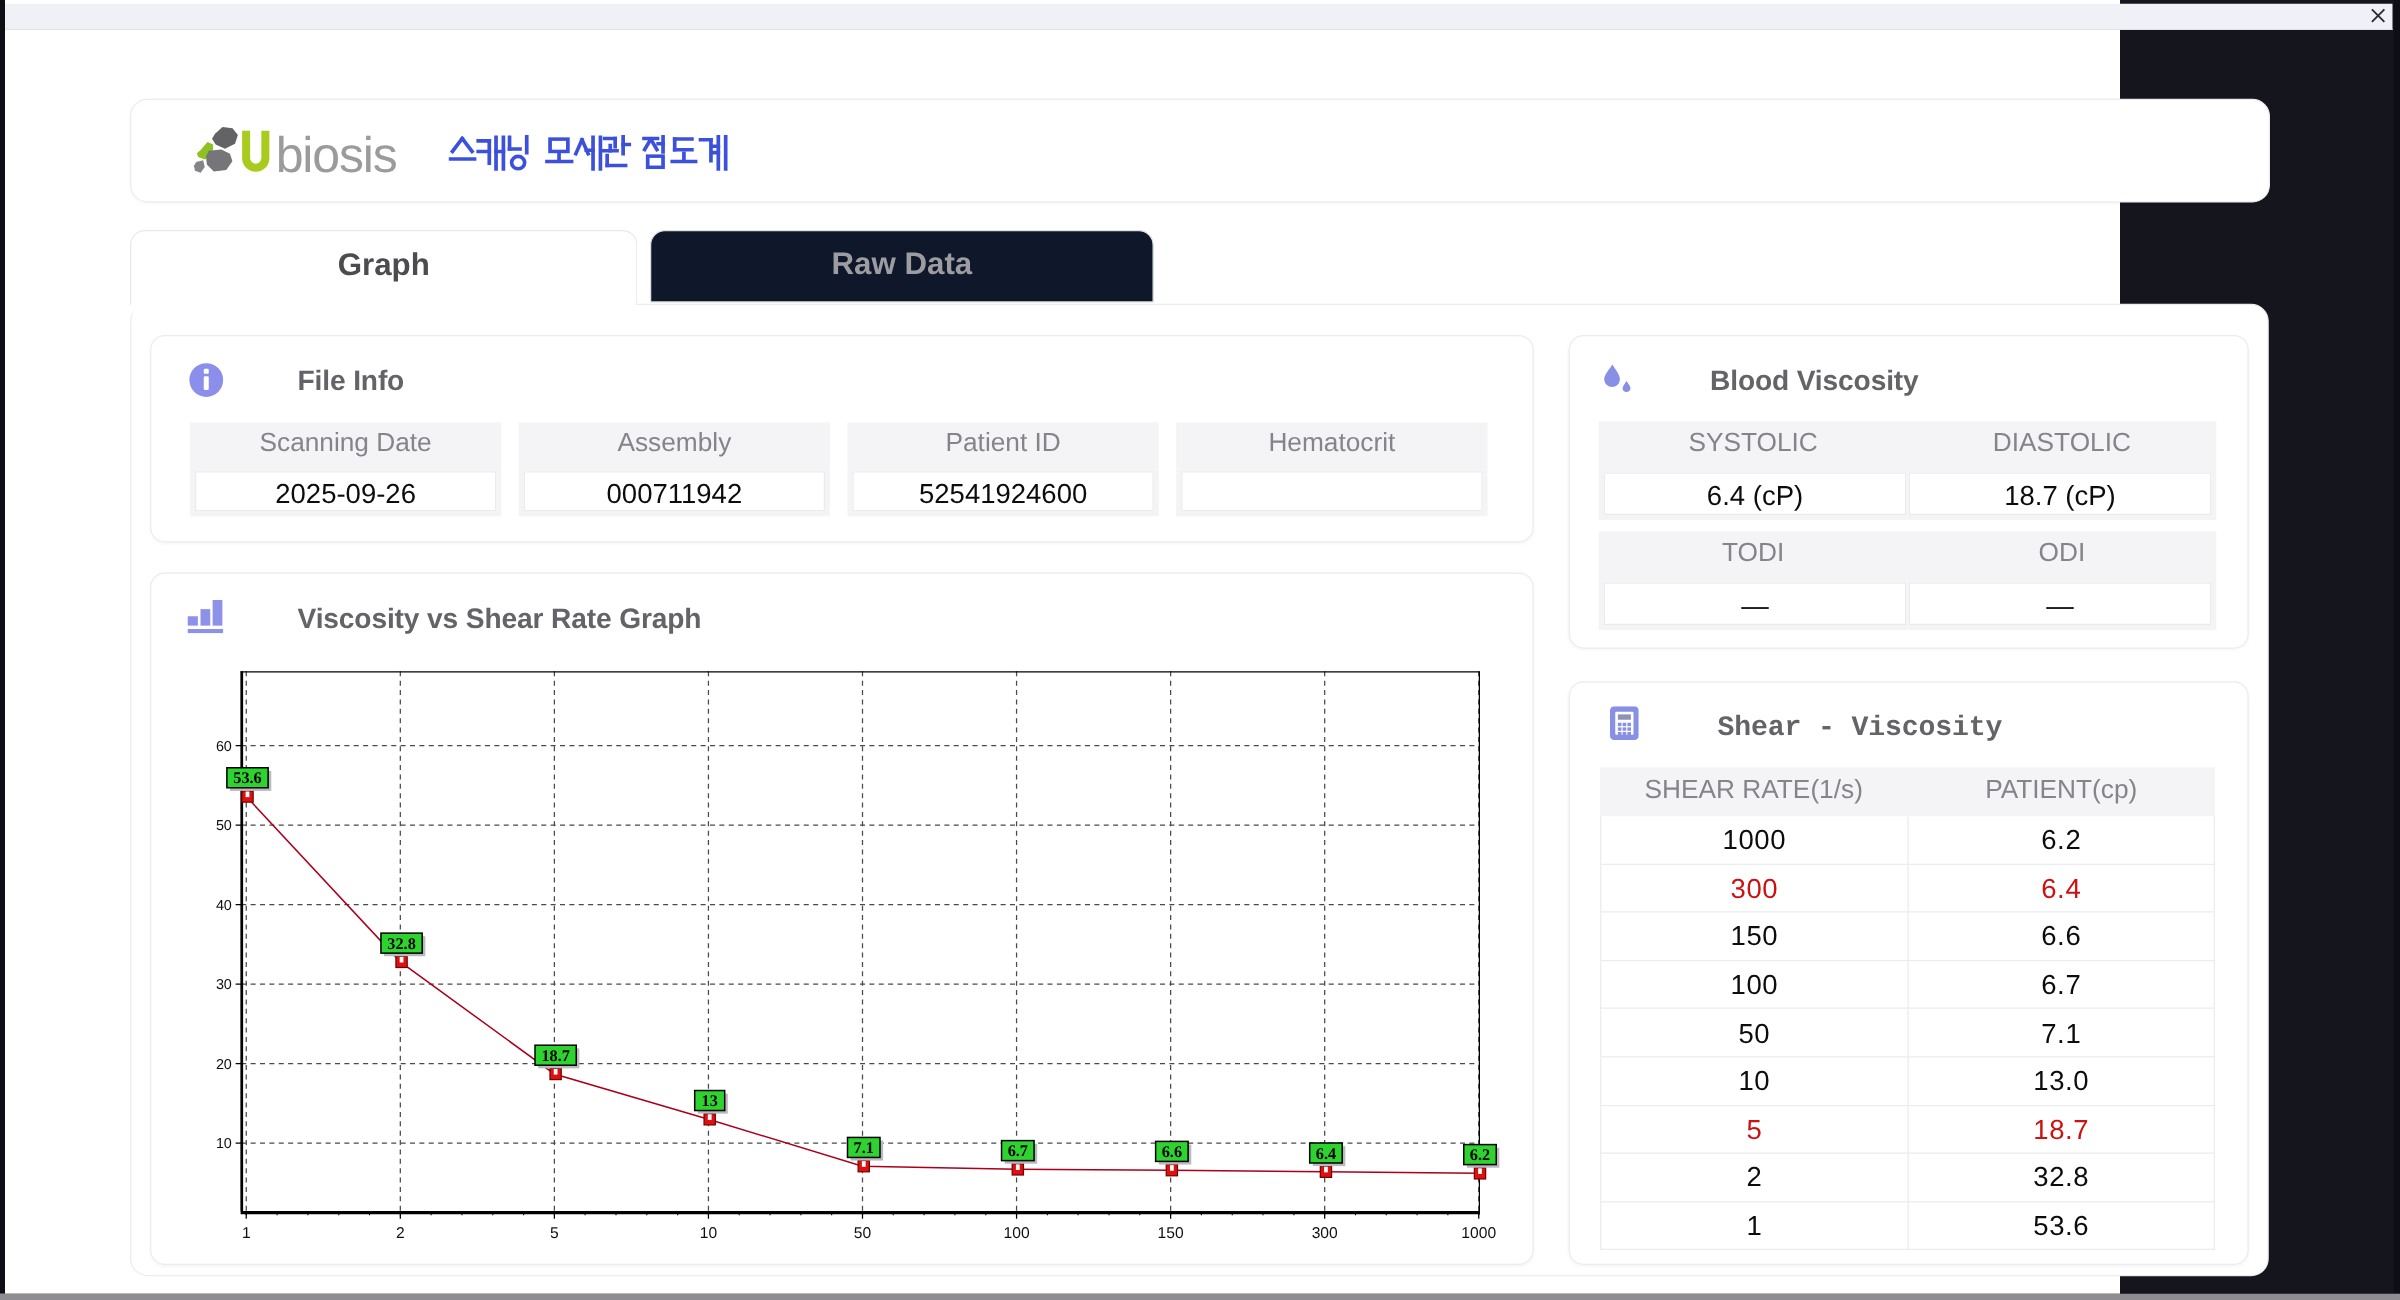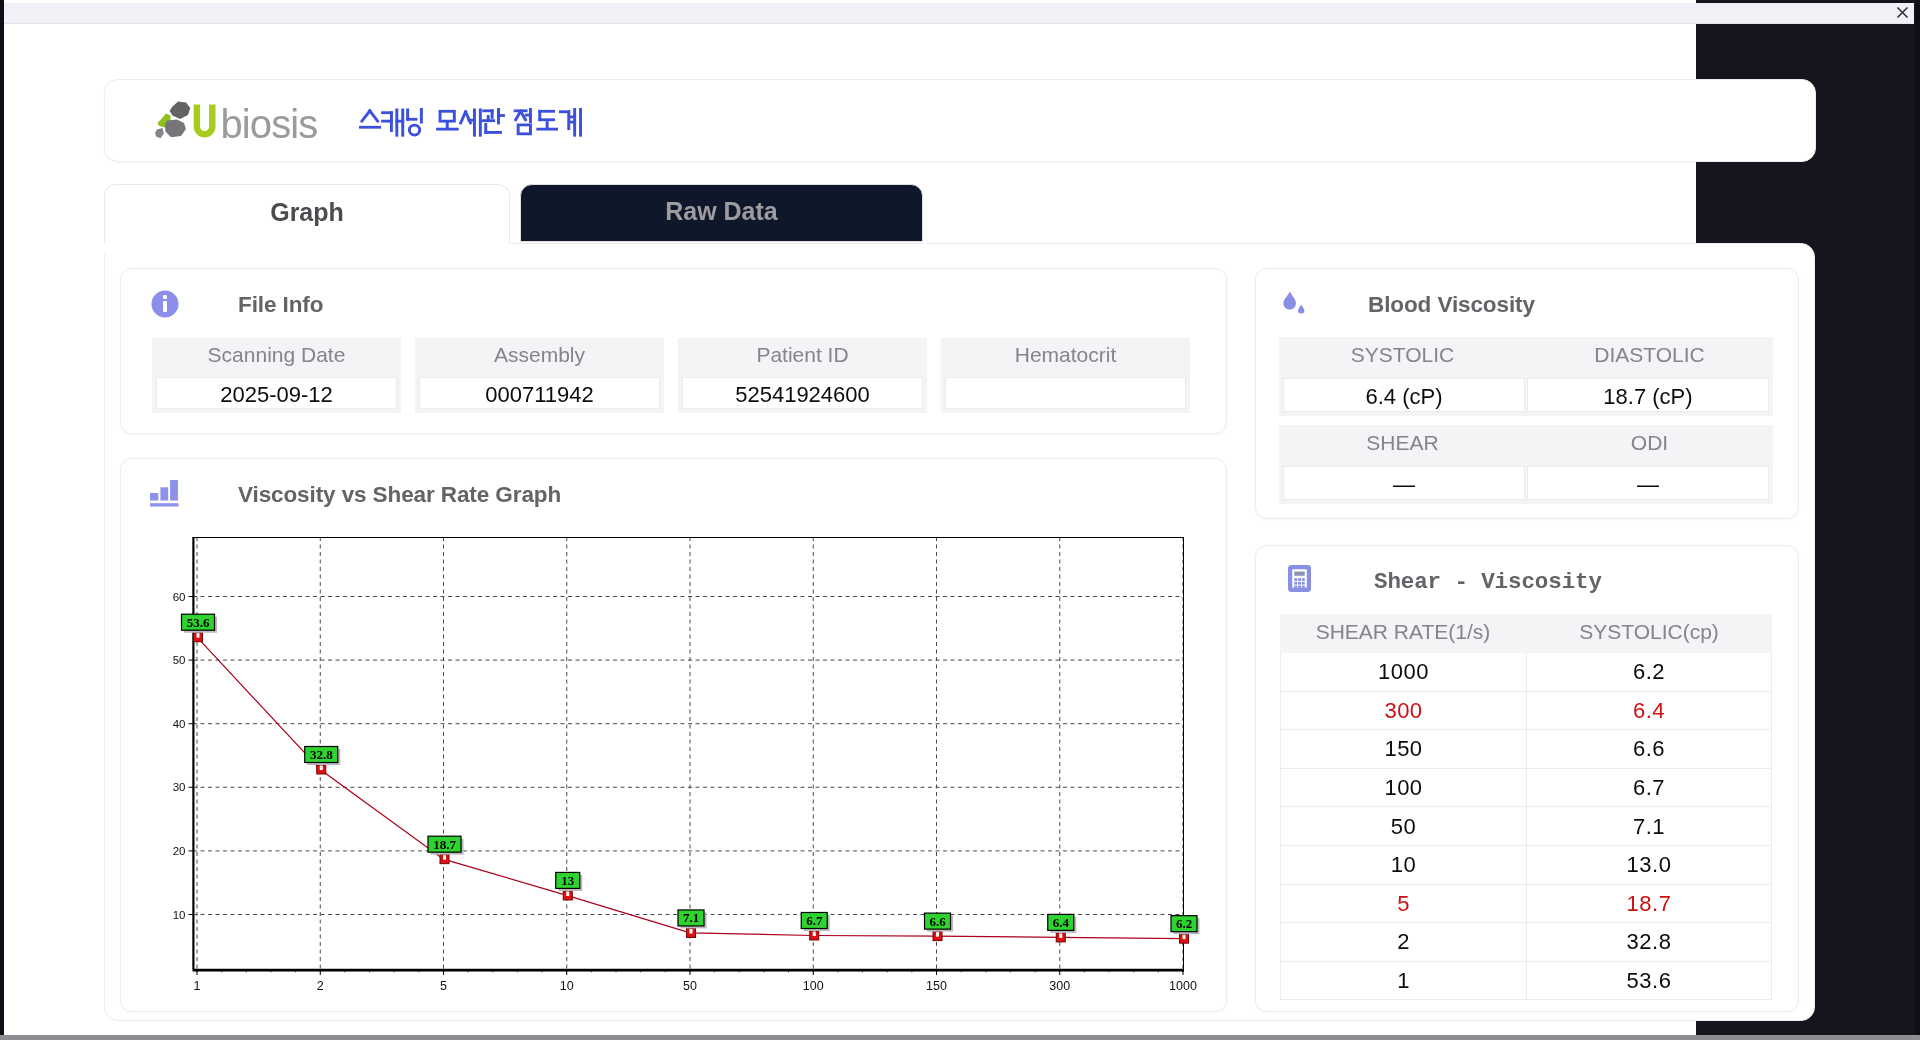--- a/index.html
+++ b/index.html
@@ -95,21 +95,21 @@
   <div class="card" style="left:120px; top:268px; width:1107px; height:166px;"></div>
   <svg class="abs" style="left:151px; top:290px;" width="28" height="28" viewBox="0 0 28 28">
     <circle cx="14" cy="14" r="13.5" fill="#8b8eeb"></circle>
     <rect x="12" y="11" width="4" height="11" rx="1" fill="#fff"></rect>
     <rect x="12" y="5" width="4" height="4" rx="1" fill="#fff"></rect>
   </svg>
   <div class="abs cardtitle" style="left:190px; top:292px; font-size:22.5px;">File Info</div>
 
   <div class="hl" style="left:152px; top:338px; width:249px; height:37px;">Scanning Date</div>
   <div class="hv" style="left:152px; top:375px; width:249px; height:38px;">
-      <em>2025-09-12</em>
+      <em>2025-09-26</em>
     </div>
   <div class="hl" style="left:415px; top:338px; width:249px; height:37px;">Assembly</div>
   <div class="hv" style="left:415px; top:375px; width:249px; height:38px;">
       <em>000711942</em>
     </div>
   <div class="hl" style="left:678px; top:338px; width:249px; height:37px;">Patient ID</div>
   <div class="hv" style="left:678px; top:375px; width:249px; height:38px;">
       <em>52541924600</em>
     </div>
   <div class="hl" style="left:941px; top:338px; width:249px; height:37px;">Hematocrit</div>
@@ -274,21 +274,21 @@
   <div class="hl" style="left:1279px; top:337px; width:494px; height:39px;"></div>
   <div class="abs" style="left:1279px; top:337px; width:247px; height:39px; color:#84848a; font-size:21px; display:flex; align-items:center; justify-content:center; padding-bottom:3px;">SYSTOLIC</div>
   <div class="abs" style="left:1526px; top:337px; width:247px; height:39px; color:#84848a; font-size:21px; display:flex; align-items:center; justify-content:center; padding-bottom:3px;">DIASTOLIC</div>
   <div class="hv" style="left:1279px; top:376px; width:247px; height:40px;">
       <em style="right:1px;">6.4&nbsp;(cP)</em>
     </div>
   <div class="hv" style="left:1526px; top:376px; width:247px; height:40px;">
       <em style="left:1px;">18.7&nbsp;(cP)</em>
     </div>
   <div class="hl" style="left:1279px; top:425px; width:494px; height:39px;"></div>
-  <div class="abs" style="left:1279px; top:425px; width:247px; height:39px; color:#84848a; font-size:21px; display:flex; align-items:center; justify-content:center; padding-bottom:3px;">SHEAR</div>
+  <div class="abs" style="left:1279px; top:425px; width:247px; height:39px; color:#84848a; font-size:21px; display:flex; align-items:center; justify-content:center; padding-bottom:3px;">TODI</div>
   <div class="abs" style="left:1526px; top:425px; width:247px; height:39px; color:#84848a; font-size:21px; display:flex; align-items:center; justify-content:center; padding-bottom:3px;">ODI</div>
   <div class="hv" style="left:1279px; top:464px; width:247px; height:40px;">
       <em style="right:1px;">—</em>
     </div>
   <div class="hv" style="left:1526px; top:464px; width:247px; height:40px;">
       <em style="left:1px;">—</em>
     </div>
 
   <div class="card" style="left:1255px; top:545px; width:544px; height:467px;"></div>
   <svg class="abs" style="left:1288px; top:565px;" width="23" height="27" viewBox="0 0 23 27">
@@ -303,21 +303,21 @@
         <rect x="10.1" y="16.9" width="2.9" height="2.7"></rect>
         <rect x="13.9" y="16.9" width="2.9" height="2.7"></rect>
       <rect x="6.3" y="20.6" width="2.9" height="2.7"></rect>
         <rect x="10.1" y="20.6" width="2.9" height="2.7"></rect>
         <rect x="13.9" y="20.6" width="2.9" height="2.7"></rect>
     </g>
   </svg>
   <div class="abs cardtitle" style="left:1326px; top:569px; font-size:22.5px;font-family:Liberation Mono, monospace;">Shear - Viscosity</div>
   <div class="hl" style="left:1280px; top:614px; width:492px; height:39px;"></div>
   <div class="abs" style="left:1280px; top:614px; width:246px; height:39px; color:#84848a; font-size:21px; display:flex; align-items:center; justify-content:center; padding-bottom:3px;">SHEAR RATE(1/s)</div>
-  <div class="abs" style="left:1526px; top:614px; width:246px; height:39px; color:#84848a; font-size:21px; display:flex; align-items:center; justify-content:center; padding-bottom:3px;">SYSTOLIC(cp)</div>
+  <div class="abs" style="left:1526px; top:614px; width:246px; height:39px; color:#84848a; font-size:21px; display:flex; align-items:center; justify-content:center; padding-bottom:3px;">PATIENT(cp)</div>
   <div id="shearrows">
       <div class="abs" style="left:1280px; top:653.0px; width:492px; height:38.6px; border-bottom:1px solid #ececef; border-left:1px solid #ececef; border-right:1px solid #ececef;"></div>
       <div class="abs" style="left:1526px; top:653.0px; width:1px; height:38.6px; background:#ececef;"></div>
       <div class="abs" style="left:1280px; top:653.0px; width:247px; height:38.6px; color:#0c0c0c; font-size:22px; letter-spacing:0.5px; display:flex; align-items:center; justify-content:center;">1000</div>
       <div class="abs" style="left:1526px; top:653.0px; width:246px; height:38.6px; color:#0c0c0c; font-size:22px; letter-spacing:0.5px; display:flex; align-items:center; justify-content:center;">6.2</div>
       <div class="abs" style="left:1280px; top:691.6px; width:492px; height:38.6px; border-bottom:1px solid #ececef; border-left:1px solid #ececef; border-right:1px solid #ececef;"></div>
       <div class="abs" style="left:1526px; top:691.6px; width:1px; height:38.6px; background:#ececef;"></div>
       <div class="abs" style="left:1280px; top:691.6px; width:247px; height:38.6px; color:#c11; font-size:22px; letter-spacing:0.5px; display:flex; align-items:center; justify-content:center;">300</div>
       <div class="abs" style="left:1526px; top:691.6px; width:246px; height:38.6px; color:#c11; font-size:22px; letter-spacing:0.5px; display:flex; align-items:center; justify-content:center;">6.4</div>
       <div class="abs" style="left:1280px; top:730.2px; width:492px; height:38.6px; border-bottom:1px solid #ececef; border-left:1px solid #ececef; border-right:1px solid #ececef;"></div>

